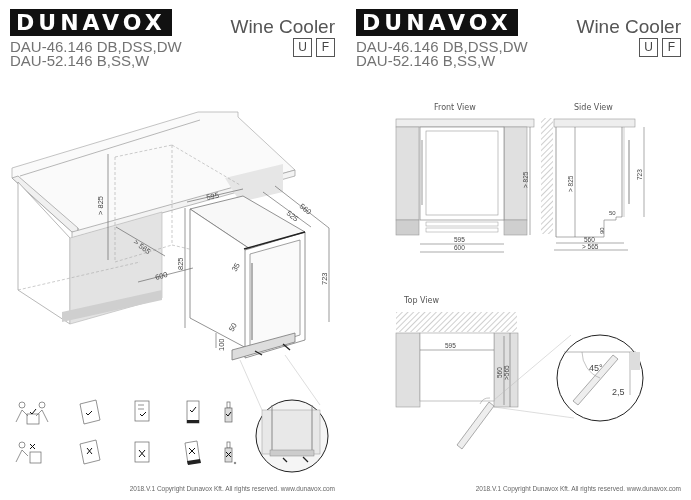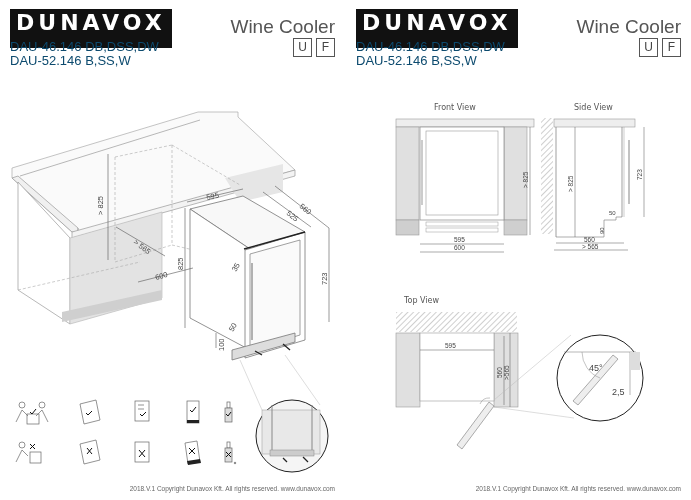--- a/index.html
+++ b/index.html
@@ -1,21 +1,21 @@
 <!DOCTYPE html>
 <html><head>
 <meta charset="utf-8">
 <style>
   html,body{margin:0;padding:0;background:#fff;}
   body{width:691px;height:500px;position:relative;overflow:hidden;font-family:"Liberation Sans",sans-serif;color:#333;}
   .page{position:absolute;top:0;height:500px;width:345px;}
   .page.left{left:0;}
   .page.right{left:346px;}
-  .logo{position:absolute;left:10px;top:9px;background:#111;color:#fff;font-family:"DejaVu Sans",sans-serif;font-weight:bold;font-size:22px;letter-spacing:4px;padding:1px 6px 12px 6px;height:26px;line-height:26px;}
-  .models{position:absolute;left:10px;top:40px;font-size:13px;line-height:14px;color:#0c4a6e;}
+  .logo{position:absolute;left:10px;top:9px;background:#111;color:#fff;font-family:"DejaVu Sans",sans-serif;font-weight:bold;font-size:22px;letter-spacing:4px;padding:1px 6px 0 6px;height:26px;line-height:26px;}
+  .models{position:absolute;left:10px;top:40px;font-size:15px;line-height:14px;color:#737373;}
   .cat{position:absolute;right:10px;top:16px;font-size:19px;color:#555;}
   .badges{position:absolute;right:10px;top:38px;display:flex;gap:4px;}
   .badge{width:17px;height:17px;border:1px solid #555;font-size:12px;line-height:17px;text-align:center;color:#444;}
   .footer{position:absolute;right:10px;top:485px;font-size:6.5px;color:#666;white-space:nowrap;}
   svg{position:absolute;left:0;top:0;}
   .lbl{font-family:"Liberation Sans",sans-serif;fill:#444;}
   .title{font-family:"DejaVu Sans",sans-serif;font-size:8px;fill:#555;}
 </style>
 </head>
 <body>

